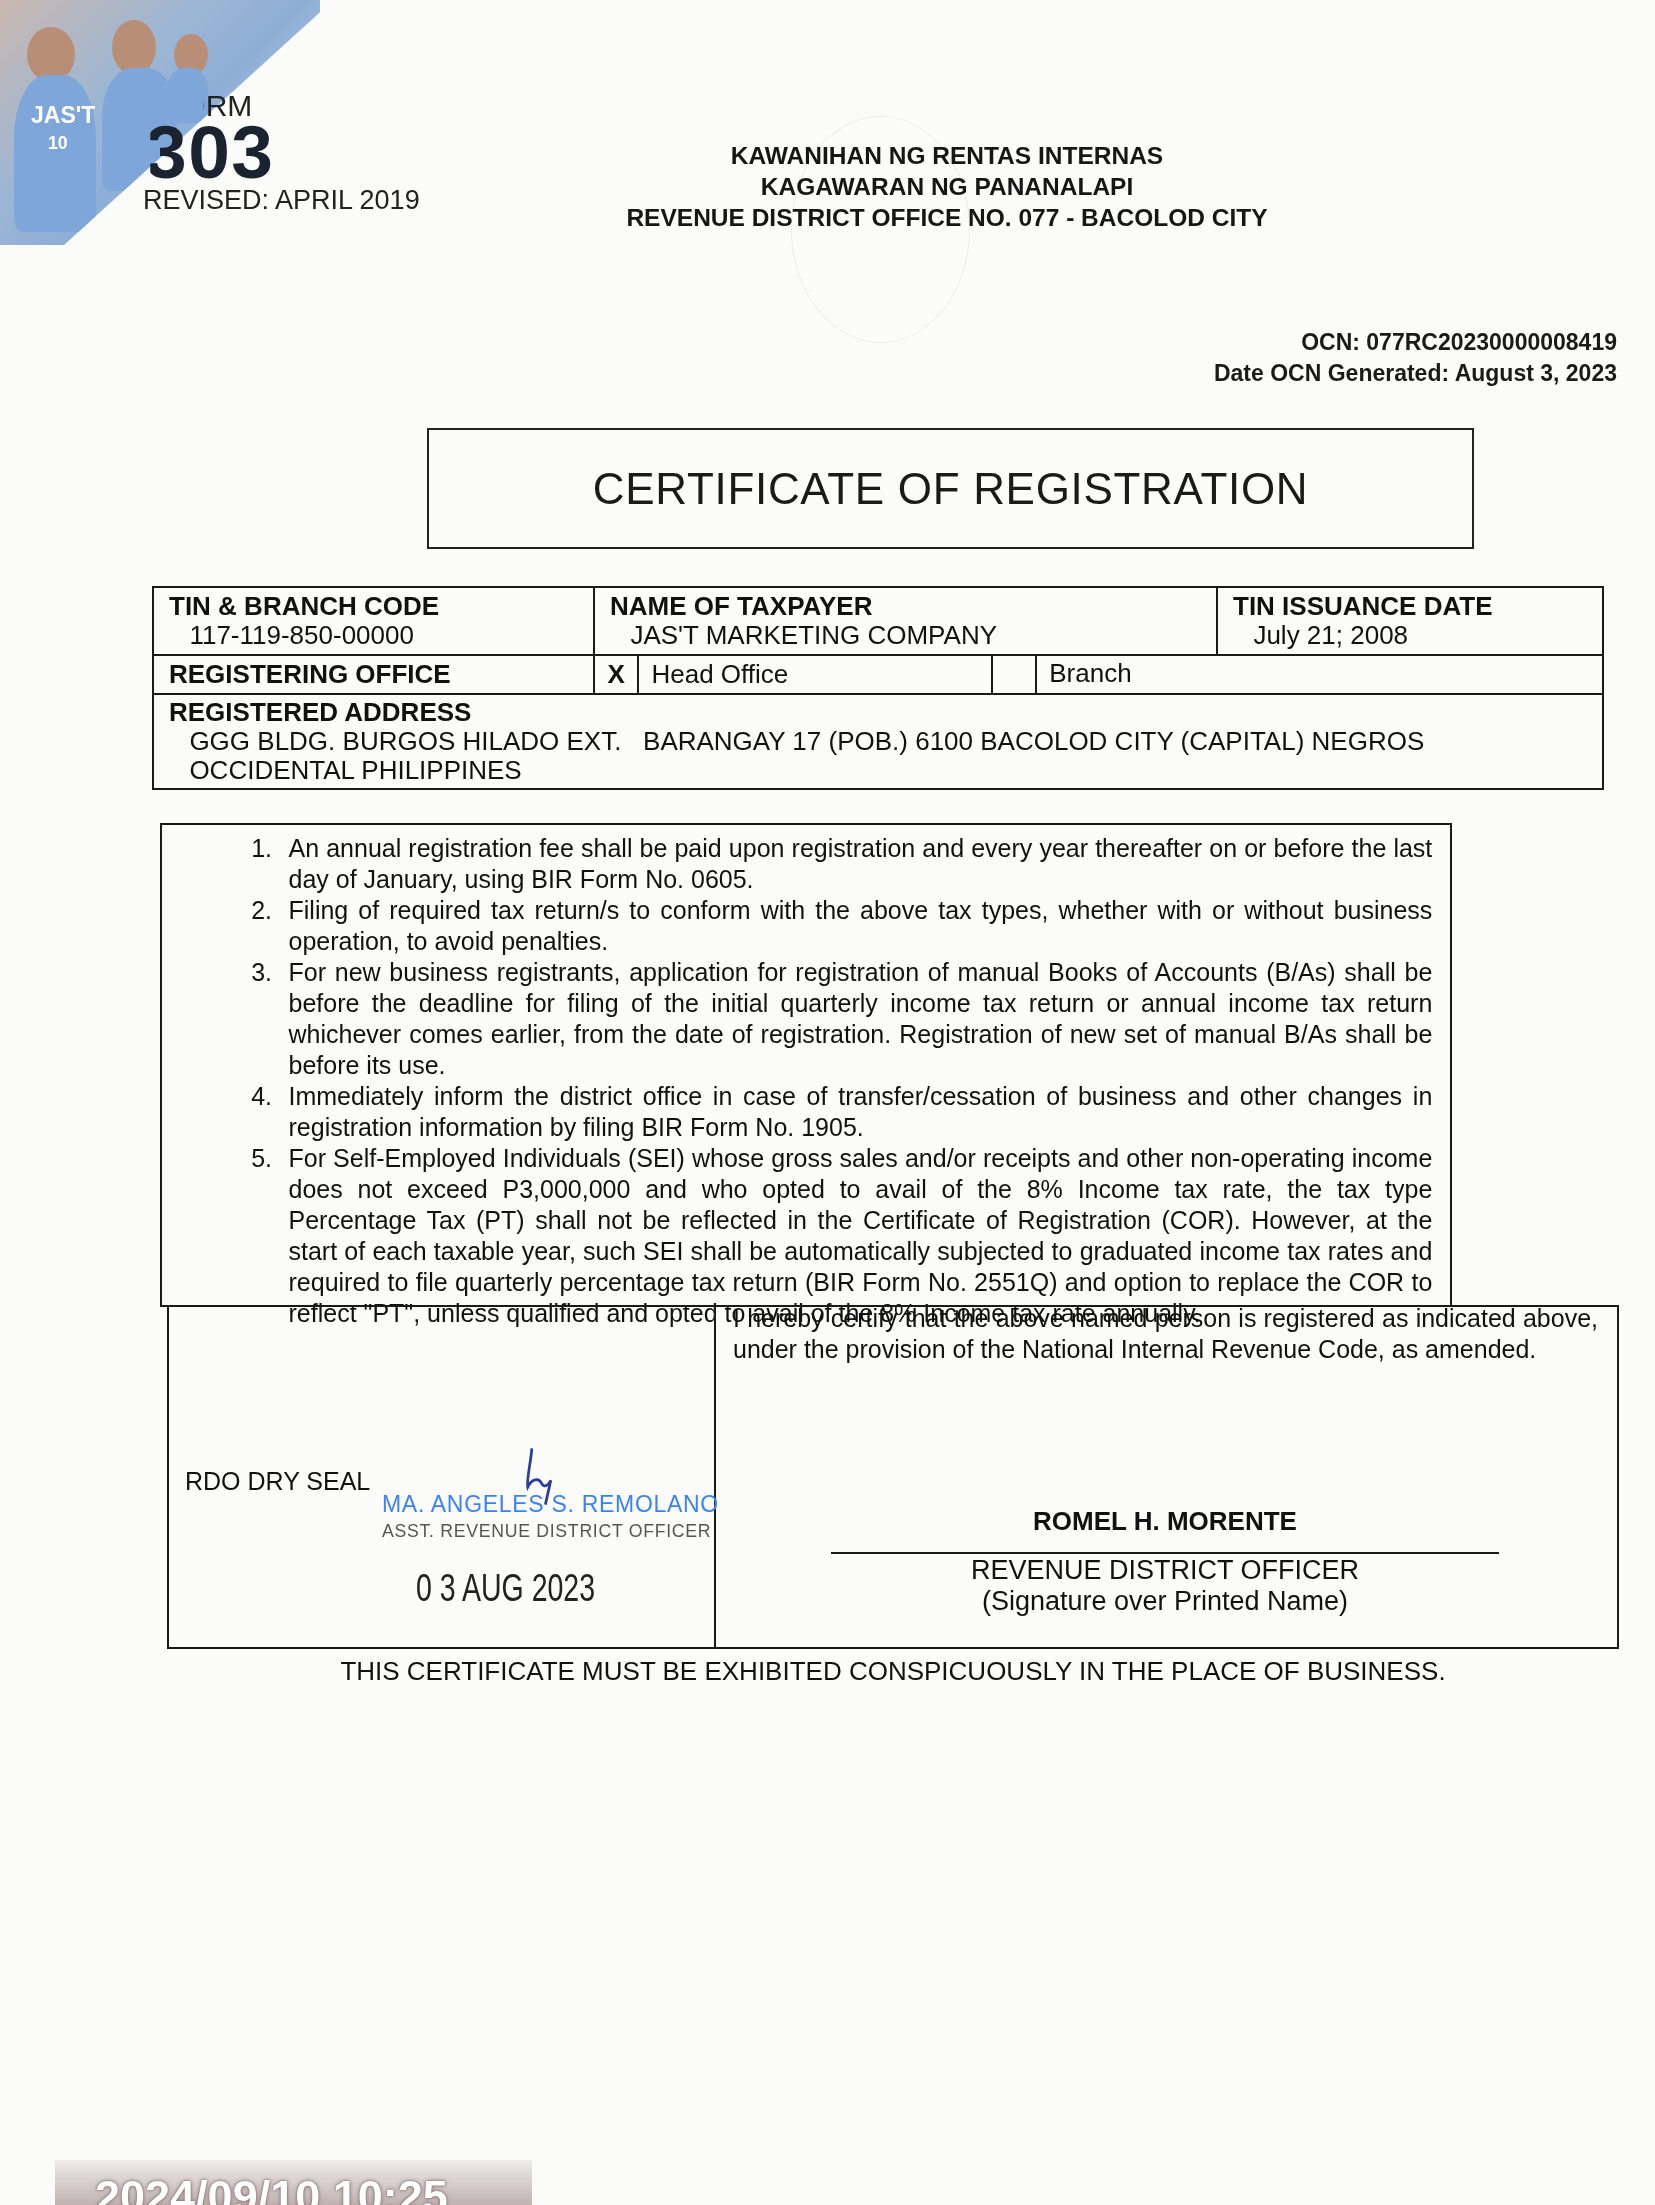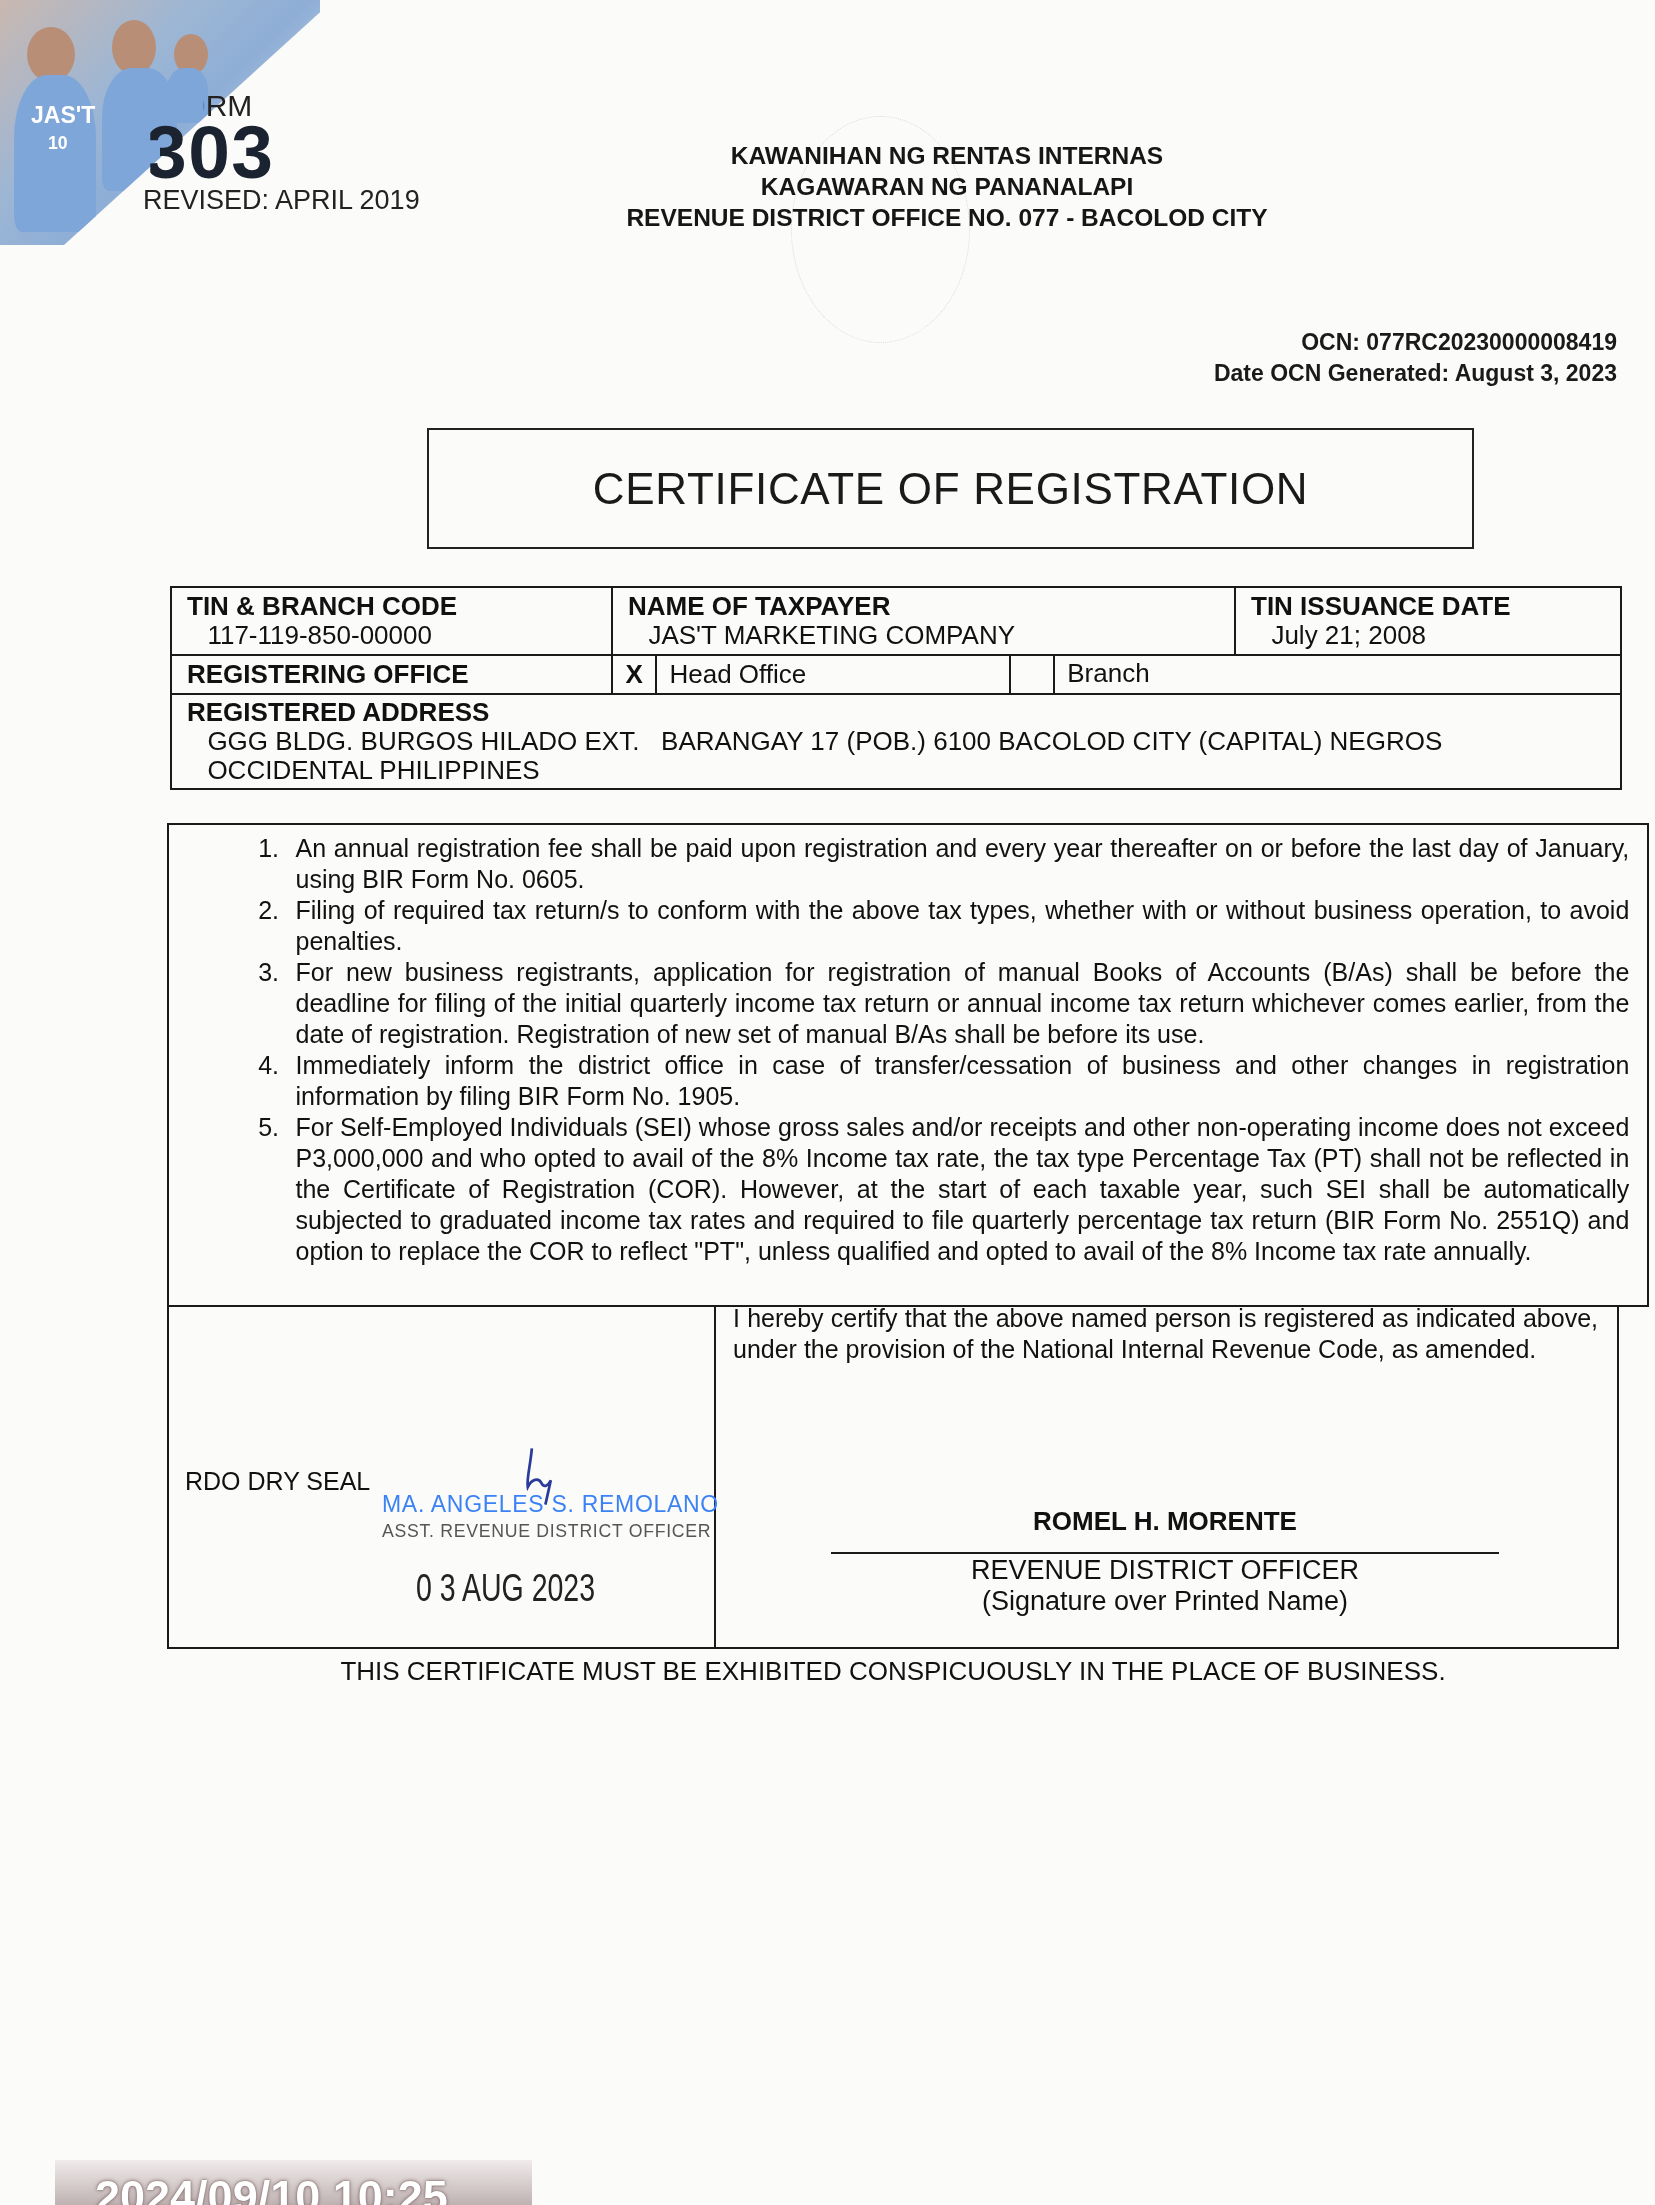--- a/index.html
+++ b/index.html
@@ -20,26 +20,26 @@
   .photo .jersey { position:absolute; color:#fff; font-weight:bold; font-size:23px; }
   .form-word { left: 204px; top: 89px; font-size: 30px; color:#222; }
   .form-num { left: 157px; top: 109px; font-size: 75px; font-weight: bold; color:#1b2230; letter-spacing: 1.4px; }
   .revised { left: 143px; top: 185px; font-size: 27px; color:#222; }
   .agency { left: 477px; top: 140px; width: 940px; text-align: center; font-weight: bold; font-size: 24.5px; line-height: 31px; color:#161616; }
   .ocn { right: 38px; top: 327px; text-align: right; font-weight: bold; font-size: 23px; line-height: 31px; color:#1a1a1a; }
   .title-box {
     left: 427px; top: 428px; width: 1047px; height: 121px; border: 2px solid #222; box-sizing: border-box;
     display:flex; align-items:center; justify-content:center; font-size: 44px; letter-spacing: 0.7px; color:#1a1a1a;
   }
-  table.info { position: absolute; left: 170px; top: 586px; width: 1452px; border-collapse: collapse; }
+  table.info { position: absolute; left: 152px; top: 586px; width: 1452px; border-collapse: collapse; }
   table.info td { border: 2px solid #1a1a1a; vertical-align: top; padding: 2.7px 15px; font-size: 26px; }
   .lbl { font-weight: bold; display:block; line-height: 30px; }
   .val { display:block; padding-left: 20.4px; line-height: 29px; }
   .notes {
-    left: 167px; top: 823px; width: 1482px; height: 484px; border: 2px solid #1a1a1a; box-sizing: border-box;
+    left: 160px; top: 823px; width: 1292px; height: 484px; border: 2px solid #1a1a1a; box-sizing: border-box;
     padding: 8.2px 17.7px 0 61px;
   }
   .notes ol { margin: 0; padding-left: 56px; font-size: 25px; line-height: 31px; text-align: justify; }
   .notes li { padding-left: 9.5px; }
   .sig-box {
     left: 167px; top: 1305px; width: 1452px; height: 344px; border: 2px solid #1a1a1a; box-sizing: border-box;
   }
   .sig-divider { position:absolute; left: 545px; top: 0; bottom: 0; border-left: 2px solid #1a1a1a; }
   .certify { left: 733px; top: 1303px; width: 865px; font-size: 25px; line-height: 31px; text-align: justify; }
   .seal { left: 185px; top: 1467px; font-size: 25px; }

